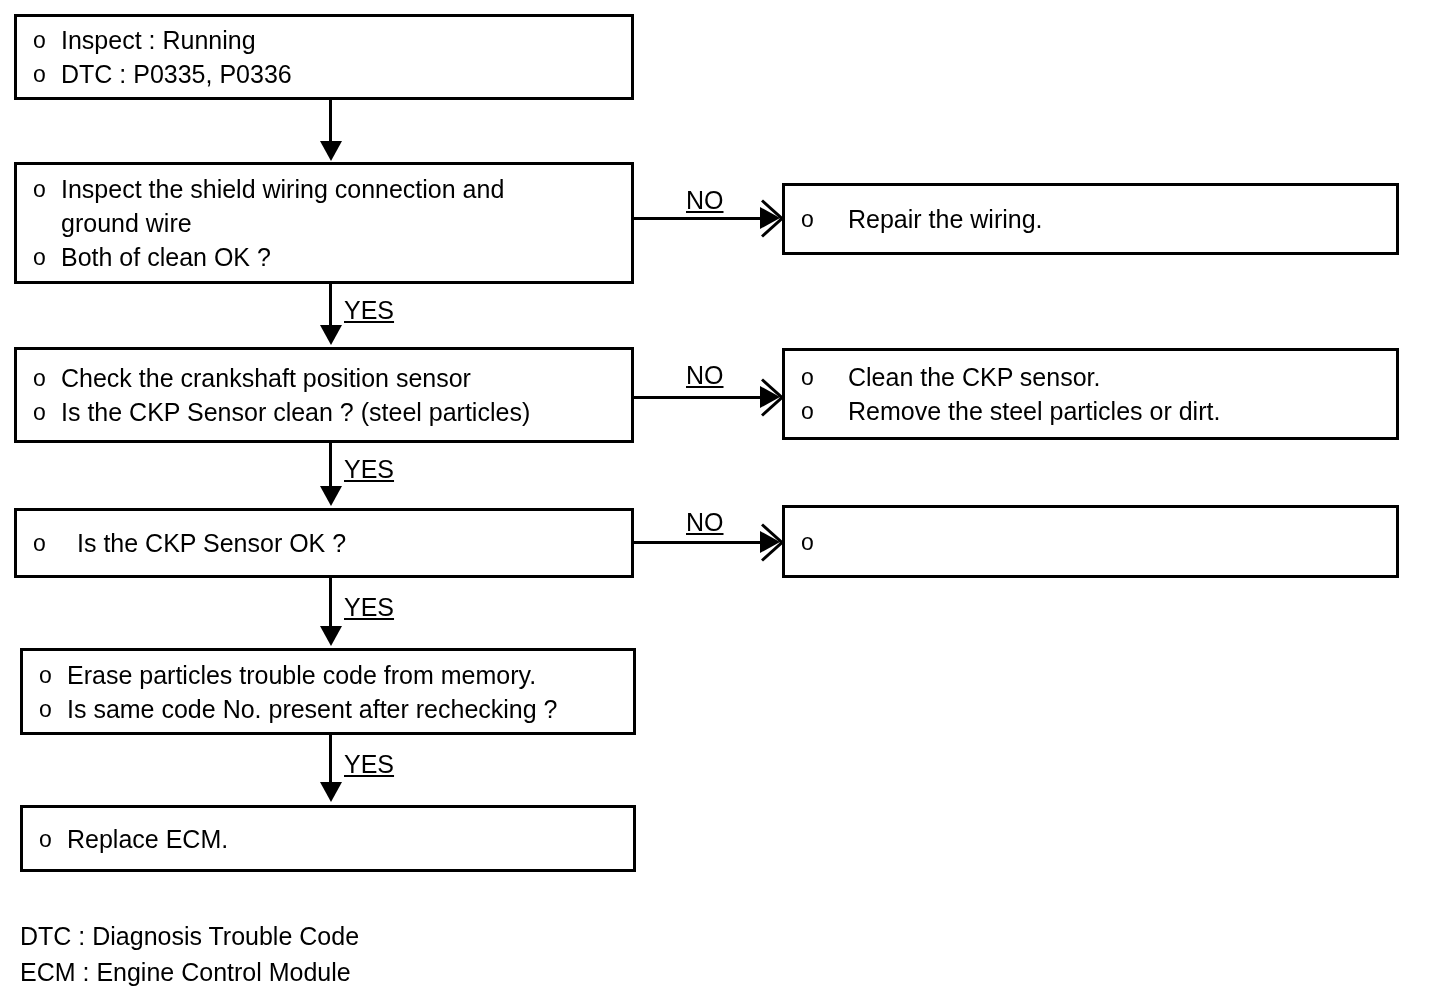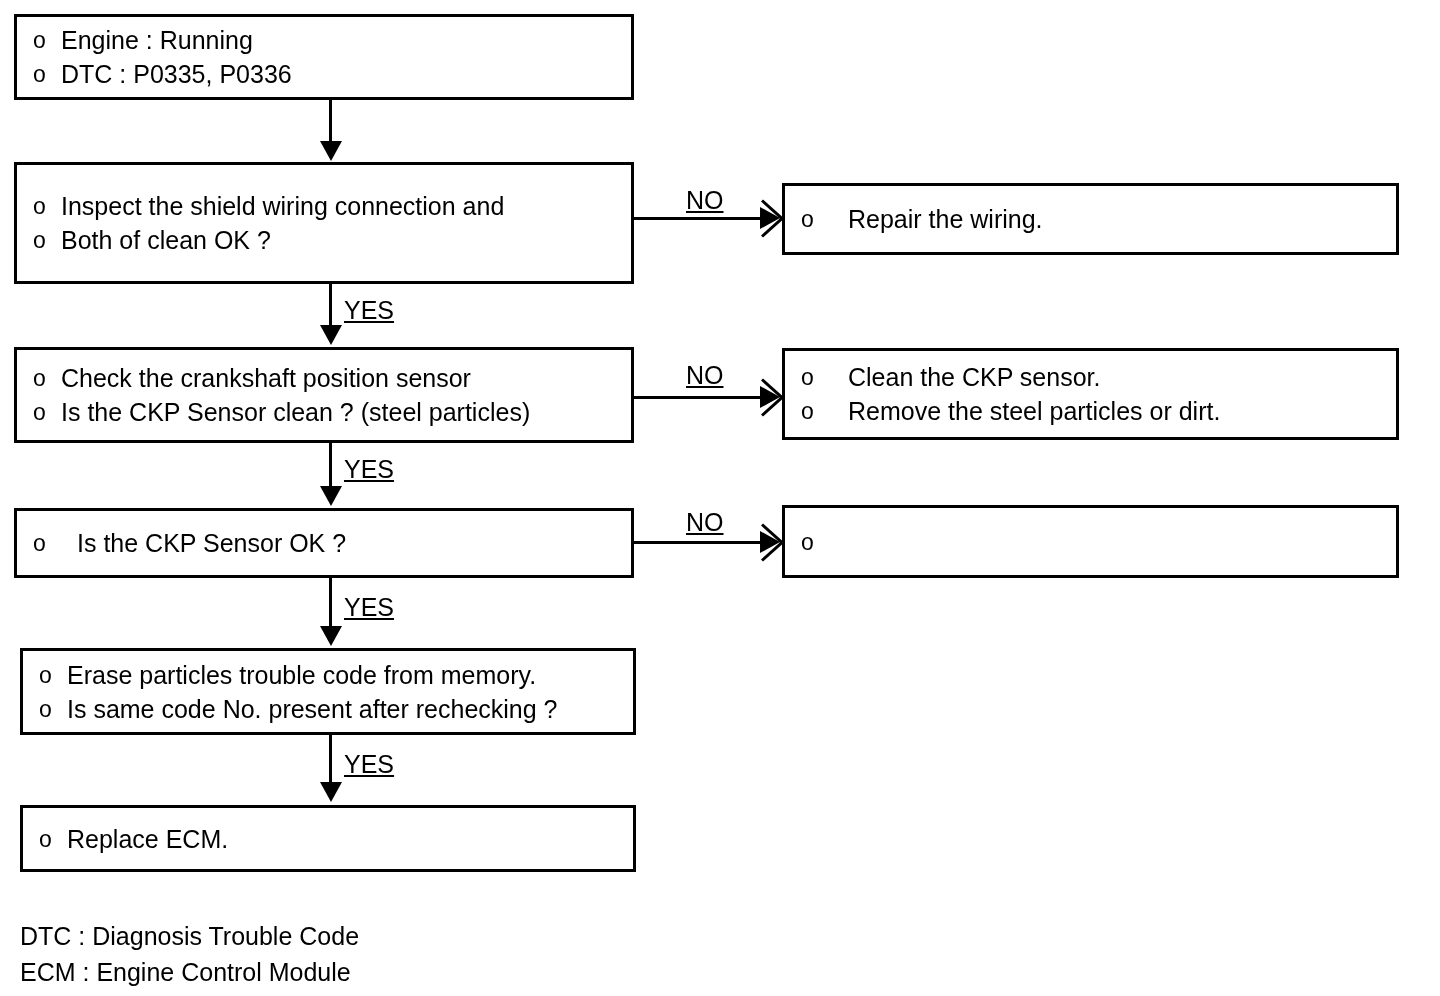--- a/index.html
+++ b/index.html
@@ -107,35 +107,39 @@
   }
 </style>
 </head>
 <body>
 
 <div id="canvas">
 
   <div class="node left" style="left:14px; top:14px; width:620px; height:86px;">
     <div class="line">
       <span class="bullet">o</span>
-      <span class="ltext">Engine : Running</span>
+      <span class="ltext">Inspect : Running</span>
     </div>
     <div class="line">
       <span class="bullet">o</span>
       <span class="ltext">DTC : P0335, P0336</span>
     </div>
   </div>
 
   <div class="vline" style="left:329px; top:100px; width:3px; height:44px;"></div>
   <div class="arrow-down" style="left:320px; top:141px;"></div>
 
   <div class="node left" style="left:14px; top:162px; width:620px; height:122px;">
     <div class="line">
       <span class="bullet">o</span>
       <span class="ltext">Inspect the shield wiring connection and</span>
+    </div>
+    <div class="line">
+      <span class="bullet"></span>
+      <span class="ltext">ground wire</span>
     </div>
     <div class="line">
       <span class="bullet">o</span>
       <span class="ltext">Both of clean OK ?</span>
     </div>
   </div>
 
   <div class="hline" style="left:634px; top:217px; width:128px;"></div>
   <div class="arrow-right" style="left:760px; top:207px;"></div>
   <div class="chev" style="left:762px; top:193px; width:34px; height:50px;">

